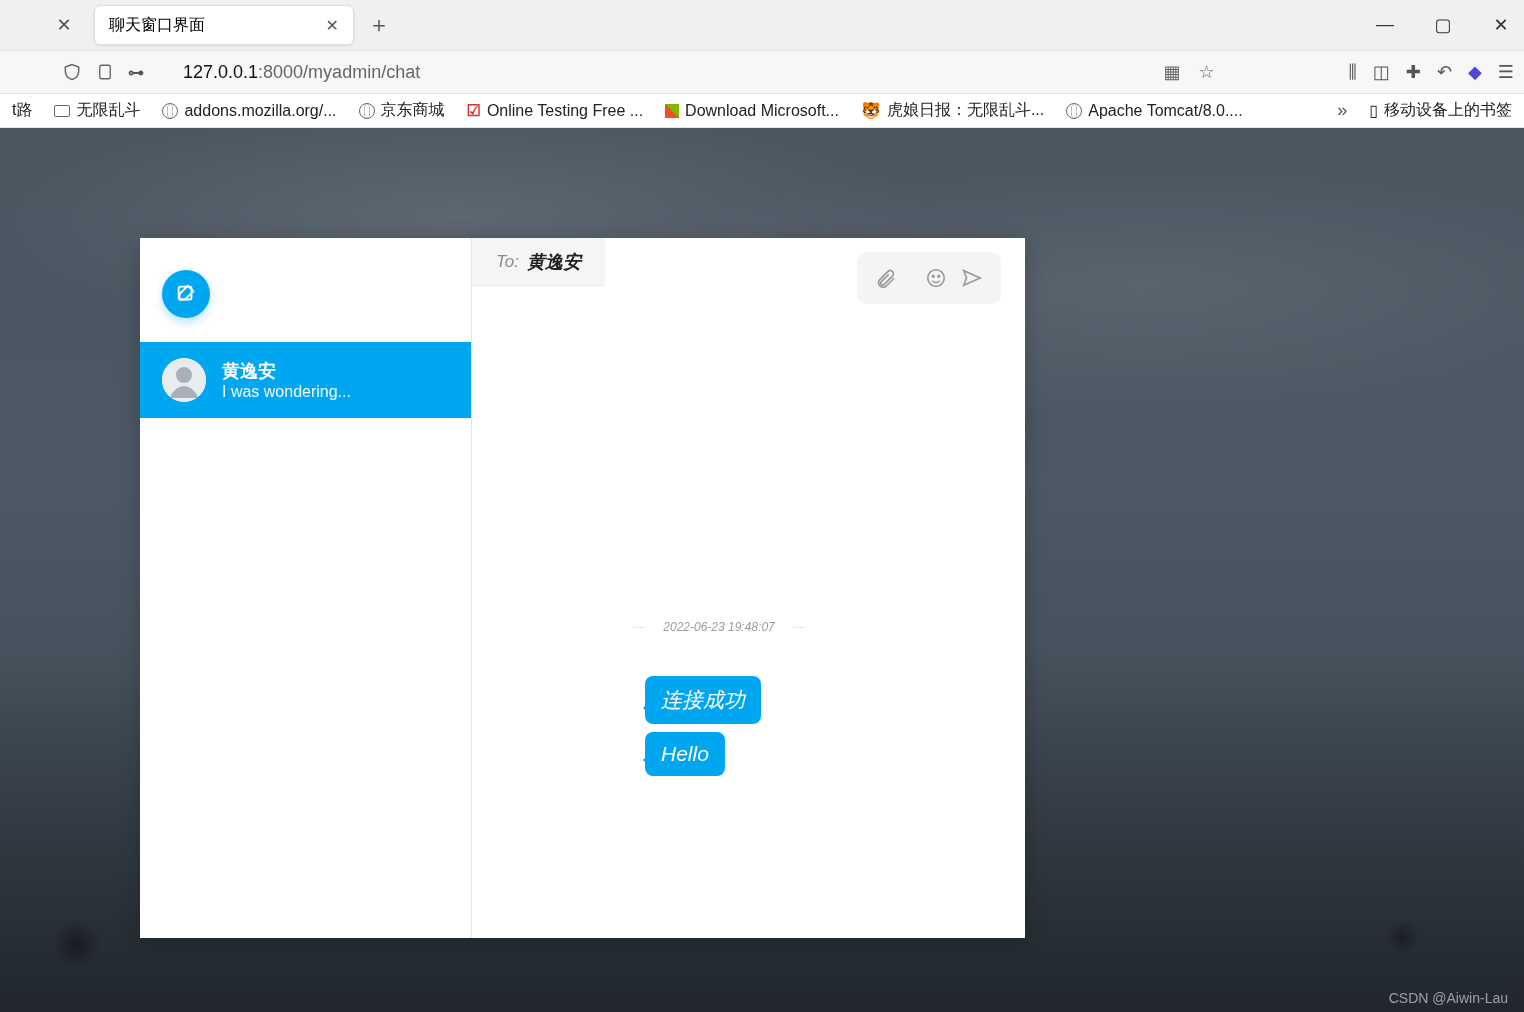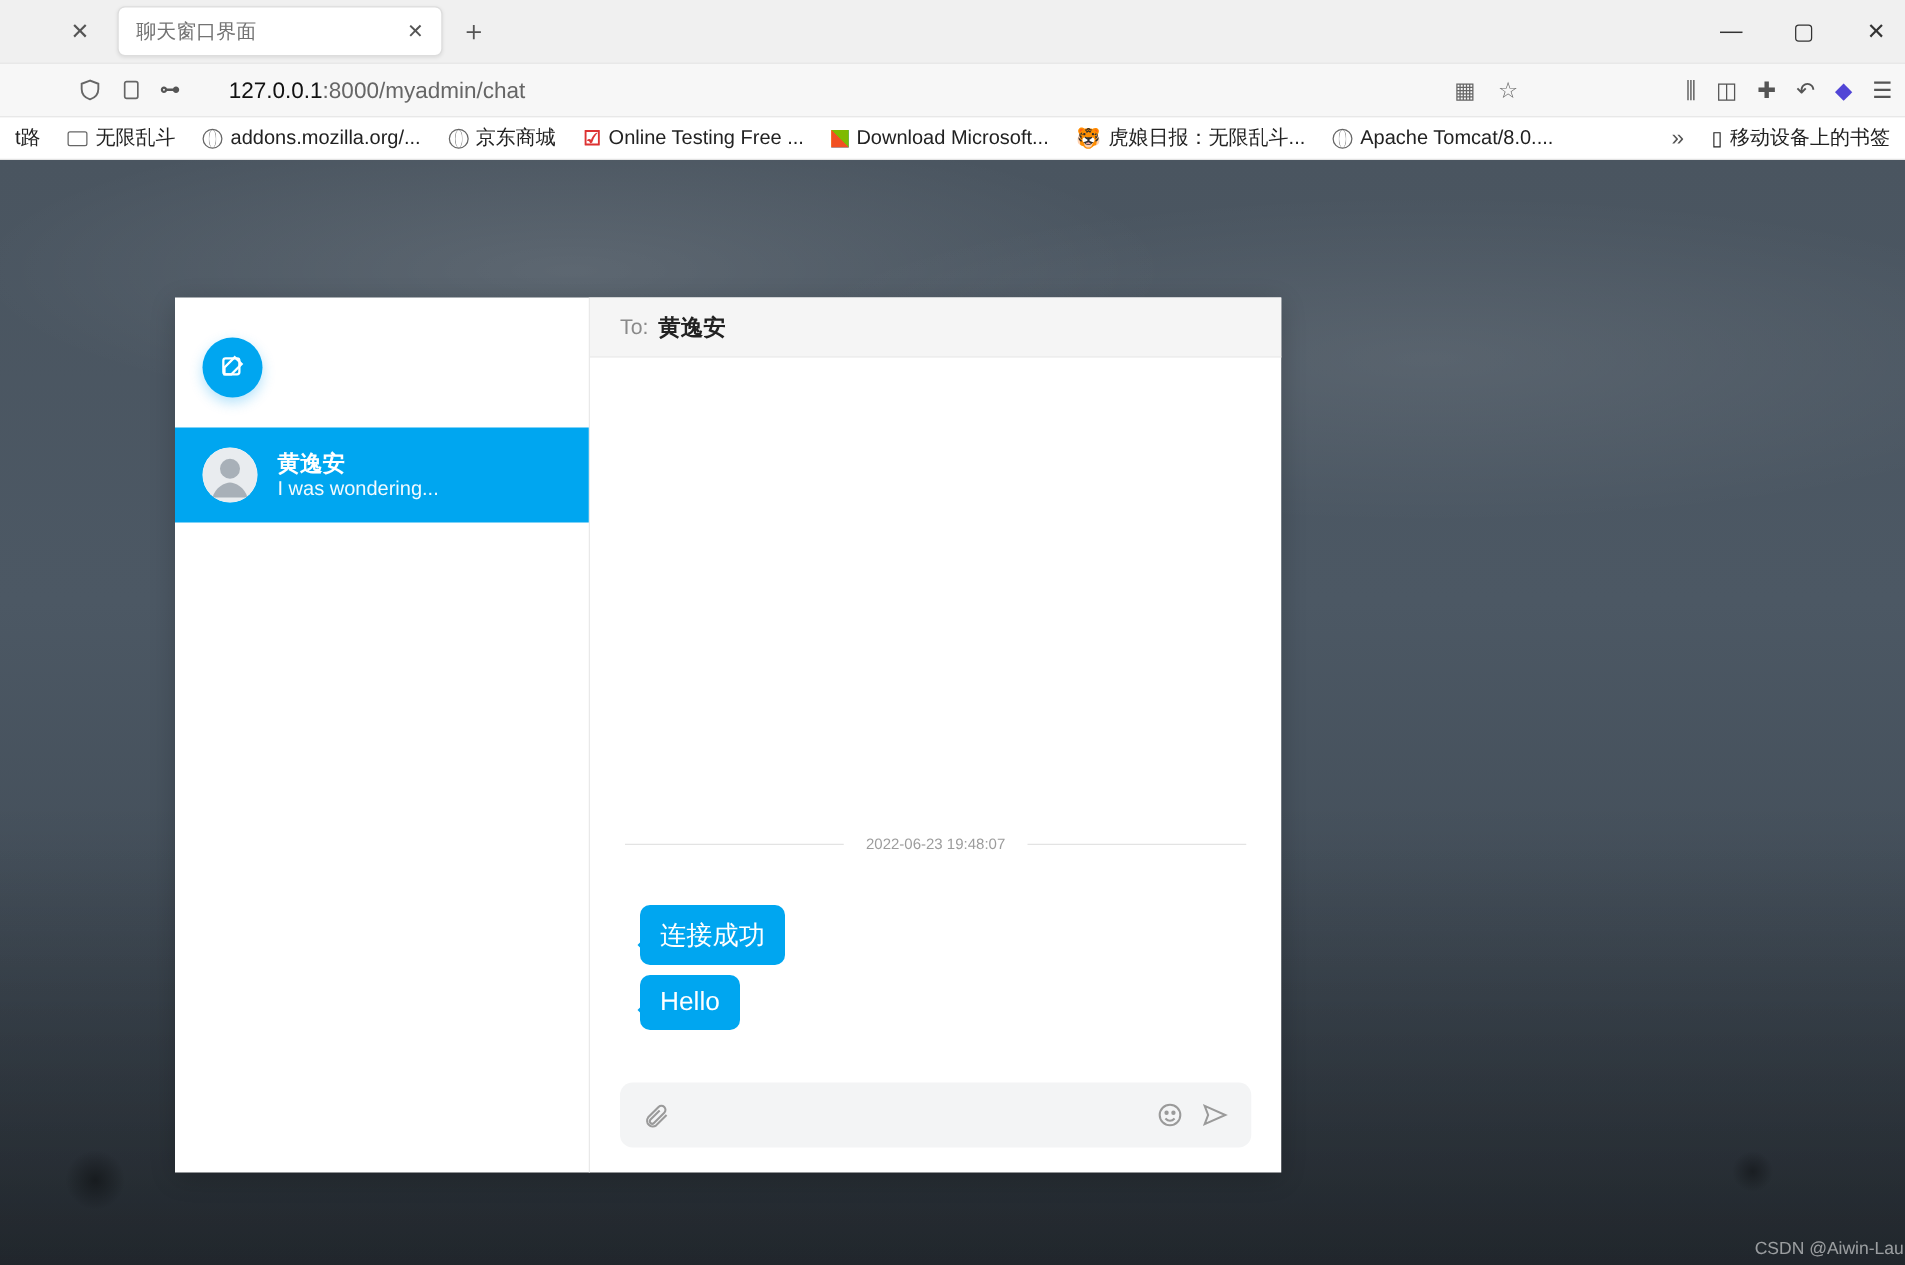--- a/index.html
+++ b/index.html
@@ -3,21 +3,21 @@
 <meta charset="utf-8">
 <style>
 * { box-sizing: border-box; margin: 0; padding: 0; }
 html, body { width: 1524px; height: 1012px; font-family: "Segoe UI", "Microsoft YaHei", Arial, sans-serif; overflow: hidden; }
 body { background: #f0f0f0; }
 
 
 .chrome { height: 50px; background: #f0f0f0; display: flex; align-items: center; padding-left: 40px; }
 .tab-close-left { width: 48px; display: flex; justify-content: center; color: #555; font-size: 18px; }
 .tab { height: 40px; background: #fff; border: 1px solid #ddd; border-radius: 6px; display: flex; align-items: center; padding: 0 14px; min-width: 260px; box-shadow: 0 1px 3px rgba(0,0,0,.08); margin-left: 6px;}
-.tab-title { flex: 1; font-size: 16px; color: #737373; }
+.tab-title { flex: 1; font-size: 16px; color: #000000; }
 .tab .close { color: #555; font-size: 16px; }
 .new-tab { margin-left: 14px; color: #555; font-size: 22px; }
 .window-controls { margin-left: auto; display: flex; gap: 40px; padding-right: 14px; color: #333; font-size: 18px;}
 .window-controls span { width: 18px; text-align: center; }
 
 .addrbar { height: 44px; background: #f7f7f7; border-top: 1px solid #e4e4e4; border-bottom: 1px solid #e4e4e4; display: flex; align-items: center; padding: 0 10px 0 62px; gap: 14px; }
 .addrbar .iconbtn { color: #555; display: flex; align-items: center; }
 .url-input { flex: 1; display: flex; align-items: baseline; font-size: 18px; color: #666; }
 .url-host { color: #111; margin-left: 25px; }
 .addrbar-right { display: flex; gap: 18px; align-items: center; margin-left: auto; color: #666; font-size: 18px;}
@@ -34,38 +34,38 @@
 
 .page-bg { position: relative; height: calc(1012px - 50px - 44px - 34px); background: linear-gradient(#4a5560 0%, #4c5864 40%, #3a444e 100%); overflow: hidden;}
 .page-bg::before { content:""; position:absolute; inset:0; background:
   radial-gradient(ellipse 800px 200px at 30% 10%, rgba(255,255,255,.10), transparent 60%),
   radial-gradient(ellipse 900px 220px at 75% 18%, rgba(255,255,255,.08), transparent 60%),
   linear-gradient(transparent 58%, rgba(0,0,0,.25) 100%); }
 .silhouette { position:absolute; bottom:0; left:0; right:0; height:340px; background:
   radial-gradient(circle 40px at 5% 80%, rgba(0,0,0,.4), transparent 60%),
   radial-gradient(circle 30px at 92% 78%, rgba(0,0,0,.35), transparent 55%),
   linear-gradient(transparent, rgba(0,0,0,.25)); }
-.watermark { position:absolute; right:1px; bottom:6px; color:rgba(255,255,255,.55); font-size:14px;}
+.watermark { position:absolute; right:16px; bottom:6px; color:rgba(255,255,255,.55); font-size:14px;}
 
 
 .card { position:absolute; left:140px; top:110px; width:885px; height:700px; background:#fff; display:flex; box-shadow:0 4px 20px rgba(0,0,0,.2);}
 .left { width:332px; border-right:1px solid #e9e9e9; display:flex; flex-direction:column;}
 .searchrow { padding:32px 22px 24px; display:flex; gap:14px; align-items:center;}
 .search { flex:1; height:48px; background:#f1f2f3; border-radius:24px; padding:0 22px; display:flex; align-items:center; color:#999; font-size:18px;}
 .search input { border:0; background:transparent; outline:0; font-size:18px; color:#555; width:100%;}
 .compose { width:48px; height:48px; border-radius:50%; background:#00a6f0; display:flex; align-items:center; justify-content:center; box-shadow:0 4px 10px rgba(0,160,240,.3);}
 .compose svg { width:22px; height:22px; stroke:#fff; }
 
 .person { display:flex; align-items:center; gap:16px; padding:16px 22px; background:#00a6f0; color:#fff;}
 .avatar { width:44px; height:44px; border-radius:50%; background:#fff; overflow:hidden; display:flex; align-items:center; justify-content:center;}
 .avatar svg { width:44px; height:44px;}
 .person-name { font-size:18px; font-weight:600;}
 .person-sub { font-size:16px; opacity:.95;}
 
-.right { flex:1; display:flex; flex-direction:column;}
+.right { flex:1; display:flex; flex-direction:row;font-style:italic;}
 .head { height:48px; border-bottom:1px solid #eaeaea; background:#f5f5f5; display:flex; align-items:center; padding:0 24px; gap:8px;}
 .head .to { color:#8a8a8a; font-size:17px;}
 .head .who { color:#222; font-size:18px; font-weight:600;}
 
 .msgs { flex:1; padding:0 28px; position:relative;}
 .timestamp-row { position:absolute; left:28px; right:28px; top:382px; display:flex; align-items:center; gap:18px; color:#9c9c9c; font-size:12px;}
 .ts-line { flex:1; height:1px; background:#e3e3e3;}
 .bubble { position:absolute; background:#00a6f0; color:#fff; font-size:21px; padding:10px 16px; border-radius:8px;text-align:center;}
 .bubble::before { content:""; position:absolute; left:-8px; bottom:10px; border:6px solid transparent; border-right-color:#00a6f0;}
 .b1 { top:438px; left:40px;}

